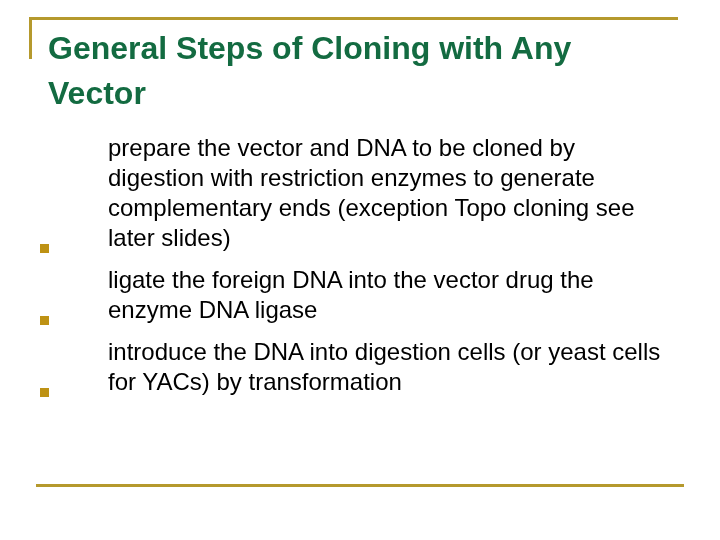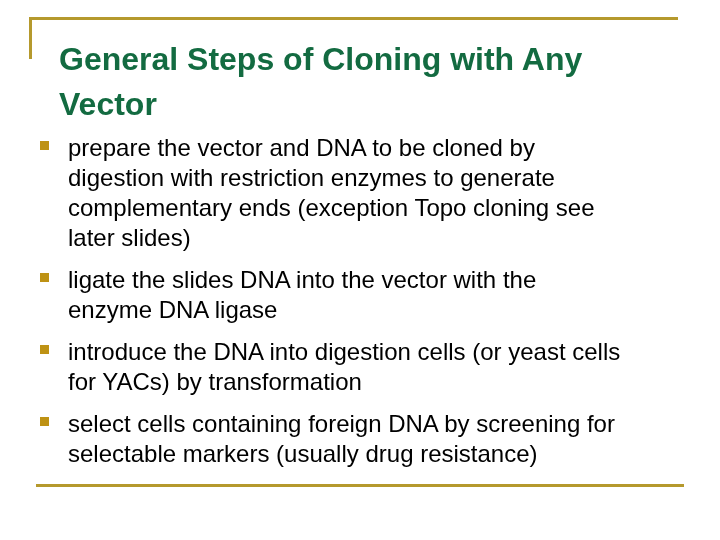--- a/index.html
+++ b/index.html
@@ -43,22 +43,23 @@
     white-space: pre-line;
   }
   .bullet-list {
     position: absolute;
     left: 40px;
     top: 133px;
     width: 648px;
   }
   .bullet-item {
     display: flex;
-    align-items: flex-start;
+    align-items: flex-end;
     margin-bottom: 12px;
+    gap: 40px;
   }
   .bullet-marker {
     flex: 0 0 auto;
     width: 9px;
     height: 9px;
     margin-top: 8px;
     margin-right: 19px;
     background: var(--gold-bullet, #BE9214);
   }
   .bullet-text {
@@ -75,40 +76,35 @@
     height: 3px;
     background: var(--gold-line, #B5992D);
   }
 </style>
 </head>
 <body>
 
 <div class="slide">
   <div class="line-top"></div>
   <div class="corner-stub"></div>
-  <h1 class="slide-title" style="margin:12px">General Steps of Cloning with Any
+  <h1 class="slide-title" style="margin:1px">General Steps of Cloning with Any
 Vector</h1>
   <div class="bullet-list">
       <div class="bullet-item">
         <span class="bullet-marker"></span>
         <div class="bullet-text">prepare the vector and DNA to be cloned by
 digestion with restriction enzymes to generate
 complementary ends (exception Topo cloning see
 later slides)</div>
       </div>
       <div class="bullet-item">
         <span class="bullet-marker"></span>
-        <div class="bullet-text">ligate the slides DNA into the vector with the
+        <div class="bullet-text">ligate the foreign DNA into the vector drug the
 enzyme DNA ligase</div>
       </div>
       <div class="bullet-item">
         <span class="bullet-marker"></span>
         <div class="bullet-text">introduce the DNA into digestion cells (or yeast cells
 for YACs) by transformation</div>
       </div>
-      <div class="bullet-item">
-        <span class="bullet-marker"></span>
-        <div class="bullet-text">select cells containing foreign DNA by screening for
-selectable markers (usually drug resistance)</div>
-      </div>
     </div>
   <div class="line-bottom"></div>
 </div>
 
 </body></html>

